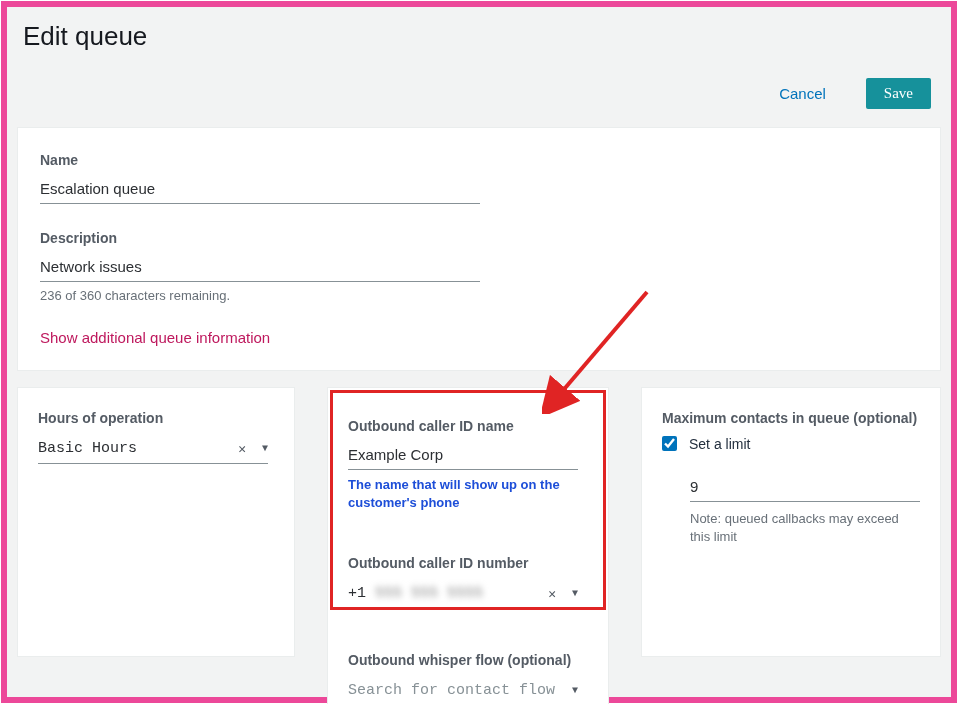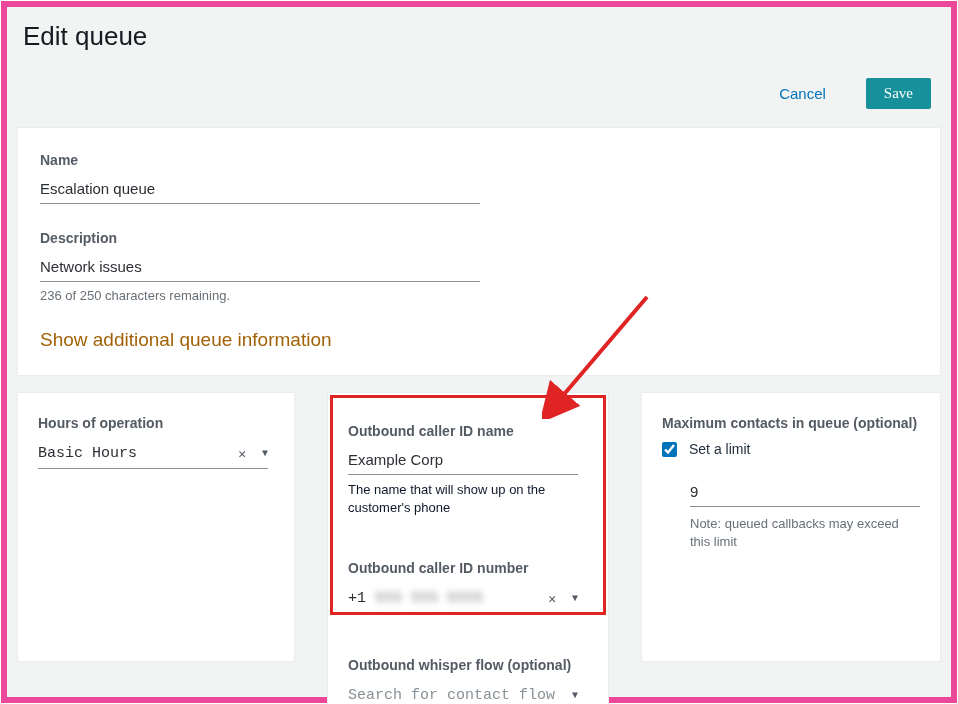--- a/index.html
+++ b/index.html
@@ -76,23 +76,23 @@
     width: 440px;
     background: transparent;
     display: block;
   }
   .helper {
     color: #687078;
     font-size: 13px;
     margin-top: 6px;
   }
   .show-more {
-    color: #a16207;
+    color: #be185d;
     text-decoration: none;
-    font-size: 19px;
+    font-size: 15px;
     cursor: pointer;
   }
   .cols {
     display: flex;
     gap: 32px;
     margin-top: 16px;
     align-items: flex-start;
   }
   .col {
     background: #fff;
@@ -149,30 +149,30 @@
   .sub-underline {
     border: none;
     border-bottom: 1px solid #879196;
     padding: 2px 0 6px 0;
     font-size: 15px;
     color: #2c2f33;
     width: 230px;
     background: transparent;
   }
   .sub-helper {
-    color: #0f172a;
+    color: #1d4ed8;
     font-size: 13px;
     margin-top: 6px;
     line-height: 1.4;
     width: 240px;
+    font-weight: bold;
   }
   .section-gap { margin-top: 43px; }
   .checkbox-row {
     display: flex;
-    align-items: center;
     gap: 12px;
     margin-bottom: 24px;
   }
   .checkbox-row input[type="checkbox"] {
     width: 15px; height: 15px;
     accent-color: #0073bb;
     cursor: pointer;
   }
   .limit-input {
     border: none;
@@ -219,21 +219,21 @@
     </div>
 
     <div class="panel">
       <div class="group">
         <span class="label">Name</span>
         <input class="underlined-input" value="Escalation queue" style="">
       </div>
       <div class="group">
         <span class="label">Description</span>
         <input class="underlined-input" value="Network issues" style="">
-        <div class="helper">236 of 250 characters remaining.</div>
+        <div class="helper">236 of 360 characters remaining.</div>
       </div>
       <div>
         <a class="show-more">Show additional queue information</a>
       </div>
     </div>
 
     <div class="cols">
 
       <div class="col">
         <div class="col-title">Hours of operation</div>

